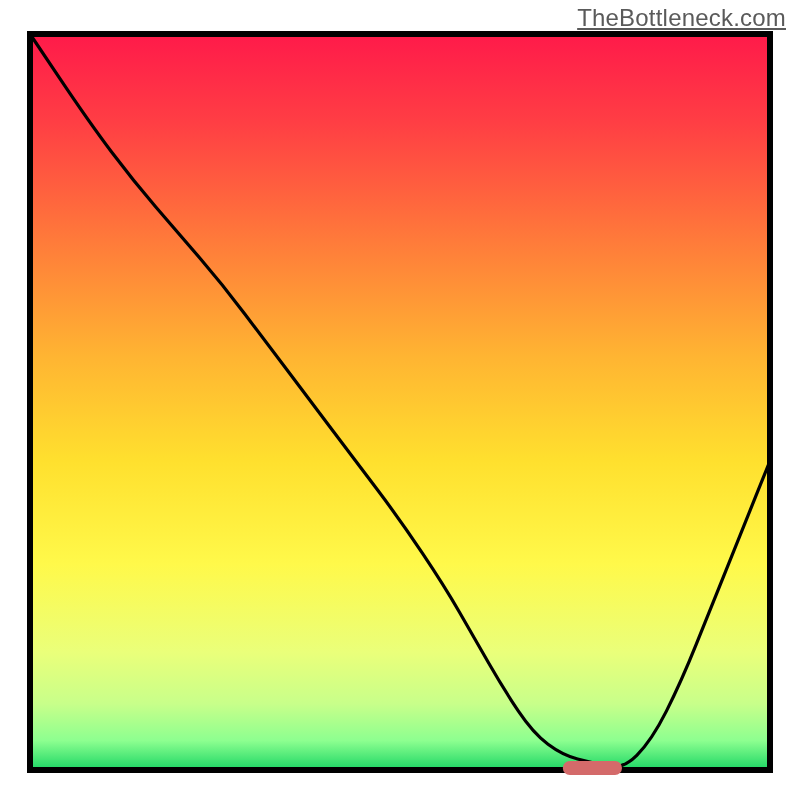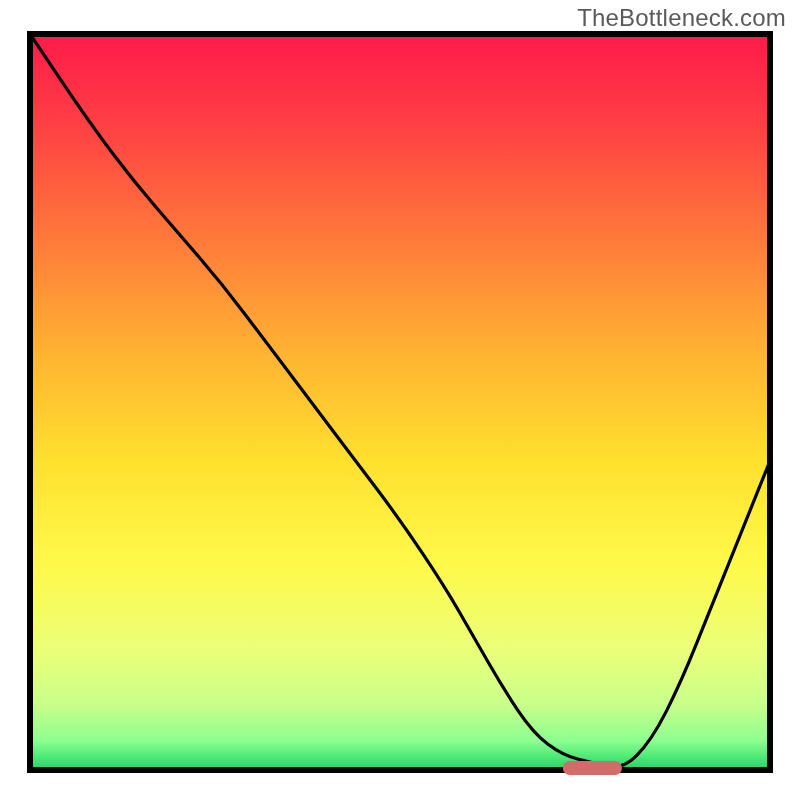--- a/index.html
+++ b/index.html
@@ -20,20 +20,21 @@
   }
   .watermark {
     position: absolute;
     top: 4px;
     right: 14px;
     font-family: Arial, Helvetica, sans-serif;
     font-size: 24px;
     font-weight: 500;
     color: #5a5a5a;
     letter-spacing: 0.2px;
+    text-decoration: underline;
   }
   svg {
     display: block;
   }
 </style>
 </head>
 <body>
 
 <div class="frame">
 

